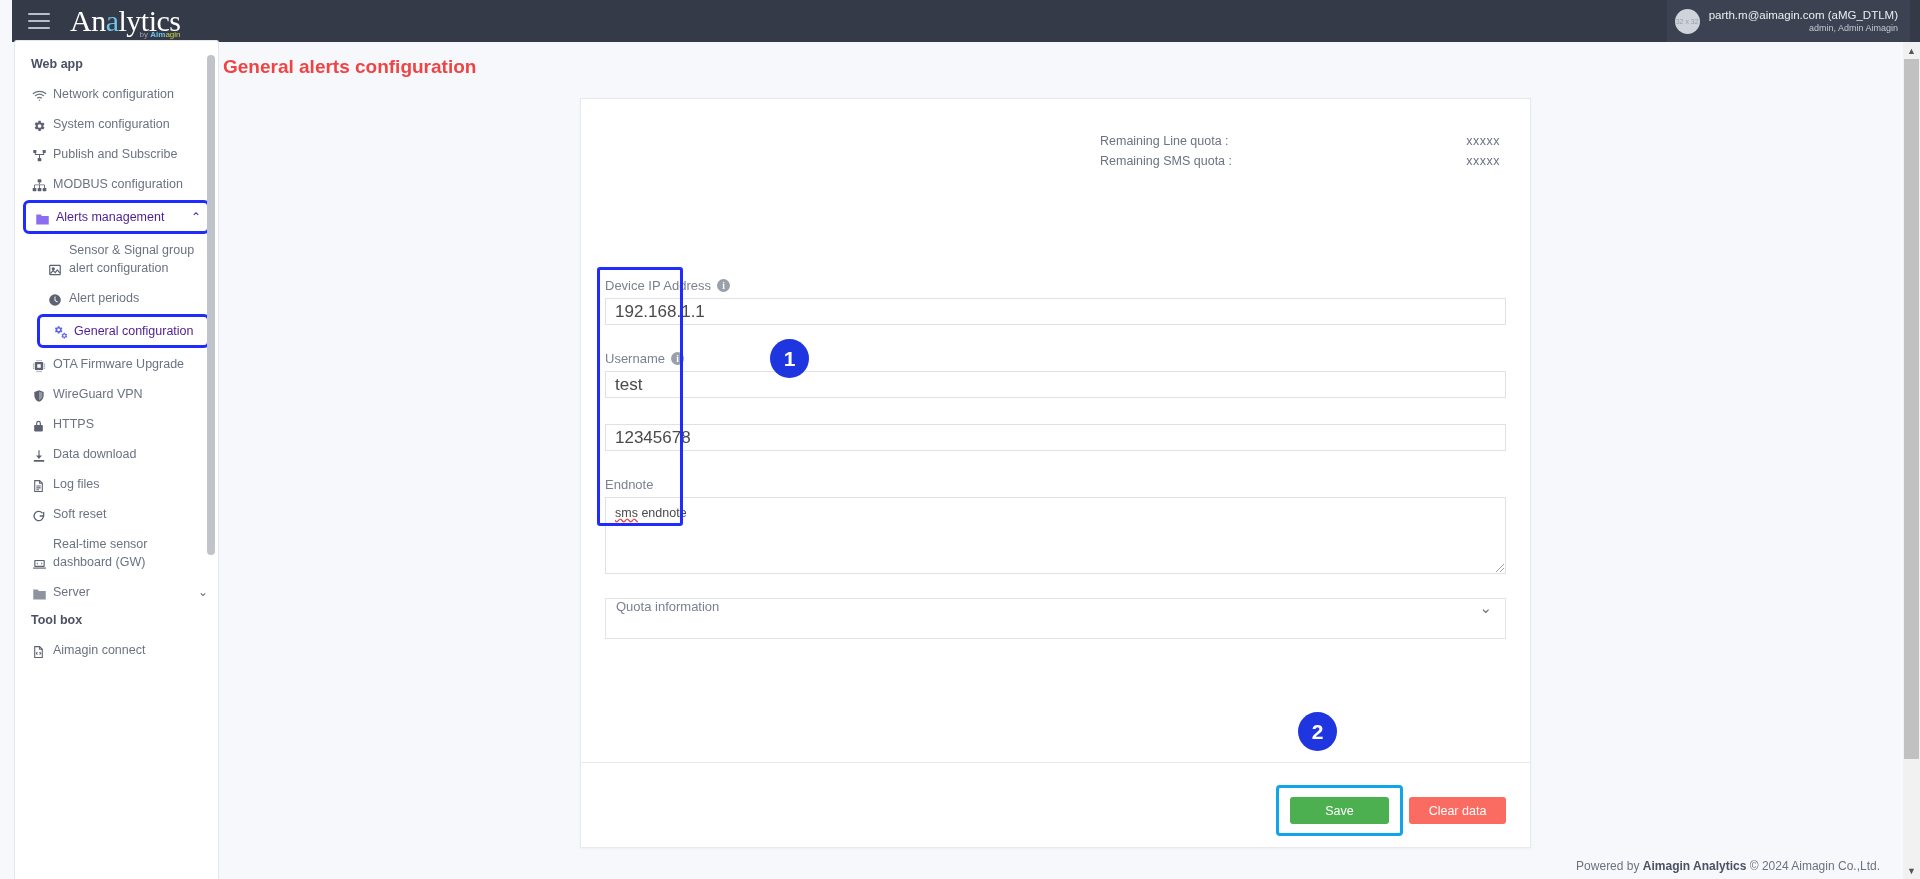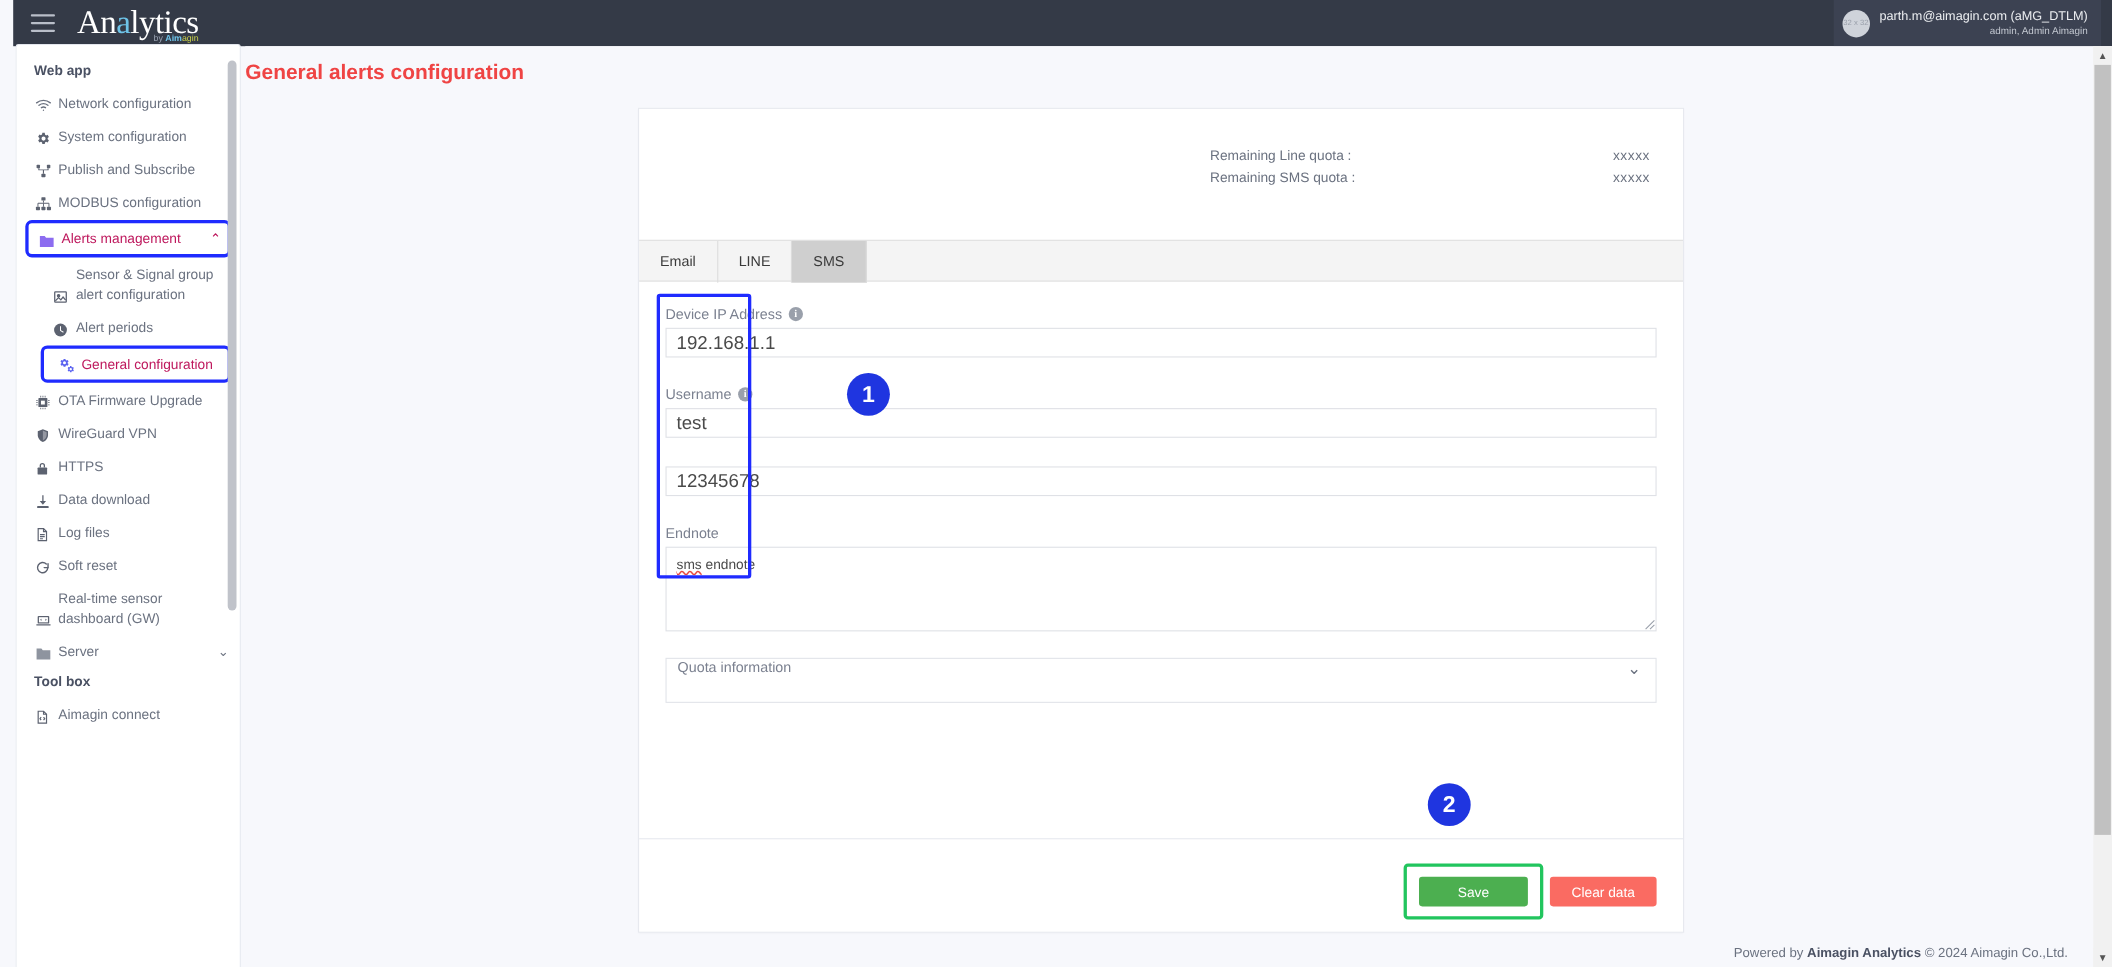--- a/index.html
+++ b/index.html
@@ -94,21 +94,21 @@
   .side-item .txt { flex: 1; }
   .side-item.sub { padding-left: 33px; }
   .side-item .chev { color: #6b7280; font-size: 12px; padding-left: 4px; }
 
   .hl-box {
     border: 3px solid #1f2bff;
     border-radius: 6px;
     margin: 1px 8px 1px 8px;
     padding: 5px 6px 5px 9px;
   }
-  .hl-box .txt, .hl-box .chev { color: #be185d; }
+  .hl-box .txt, .hl-box .chev { color: #4c1d95; }
 
   svg.i { display: block; }
 
   
   .main {
     position: absolute; top: 42px; left: 223px; right: 0; bottom: 0;
     background: #f7f8fc;
   }
   .page-title {
     font-size: 19px; font-weight: bold; color: #ef4444;
@@ -207,21 +207,21 @@
     font-size: 12.5px; color: #fff; cursor: pointer;
     font-family: "Liberation Sans", sans-serif;
   }
   .btn-save { background: #4caf50; width: 99px; }
   .btn-clear { background: #fa6b62; width: 97px; }
   .btn-row {
     position: absolute; right: 24px; top: 22px;
     display: flex; align-items: center; gap: 0;
   }
   .save-hl {
-    border: 3px solid #22c55e; border-radius: 4px;
+    border: 3px solid #0ea5e9; border-radius: 4px;
     padding: 9px 11px; margin-right: 6px;
     display: flex; align-items: flex-end;
   }
 
   
   .badge {
     position: absolute;
     width: 39px; height: 39px; border-radius: 50%;
     background: #1f35e0;
     color: #fff; font-size: 21px; font-weight: bold;
@@ -487,25 +487,20 @@
       <div class="quota-row">
         <span>Remaining Line quota :</span>
         <span class="val">xxxxx</span>
       </div>
       <div class="quota-row">
         <span>Remaining SMS quota :</span>
         <span class="val">xxxxx</span>
       </div>
     </div>
 
-    <div class="tabs">
-      <div class="tab">Email</div>
-      <div class="tab">LINE</div>
-      <div class="tab active">SMS</div>
-    </div>
 
     <div class="form">
 
       <div class="fieldgroup">
         <div class="field-label">
           <span>Device IP Address</span>
           <span class="info-ico">i</span>
         </div>
         <input class="inp" value="192.168.1.1" style="">
       </div>

